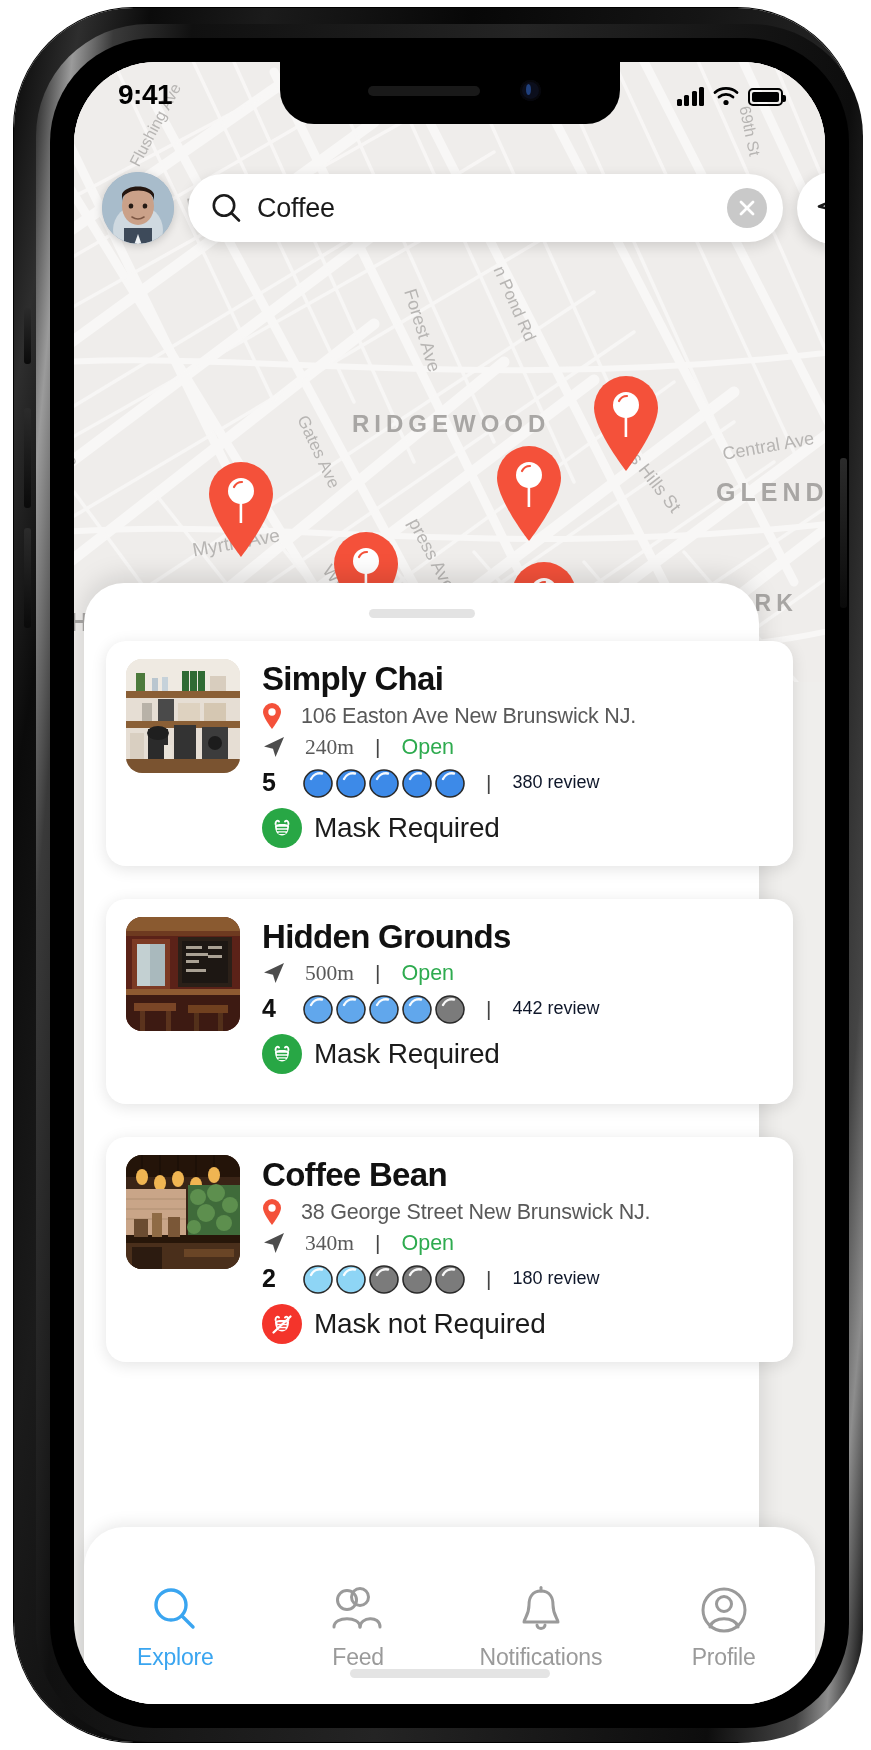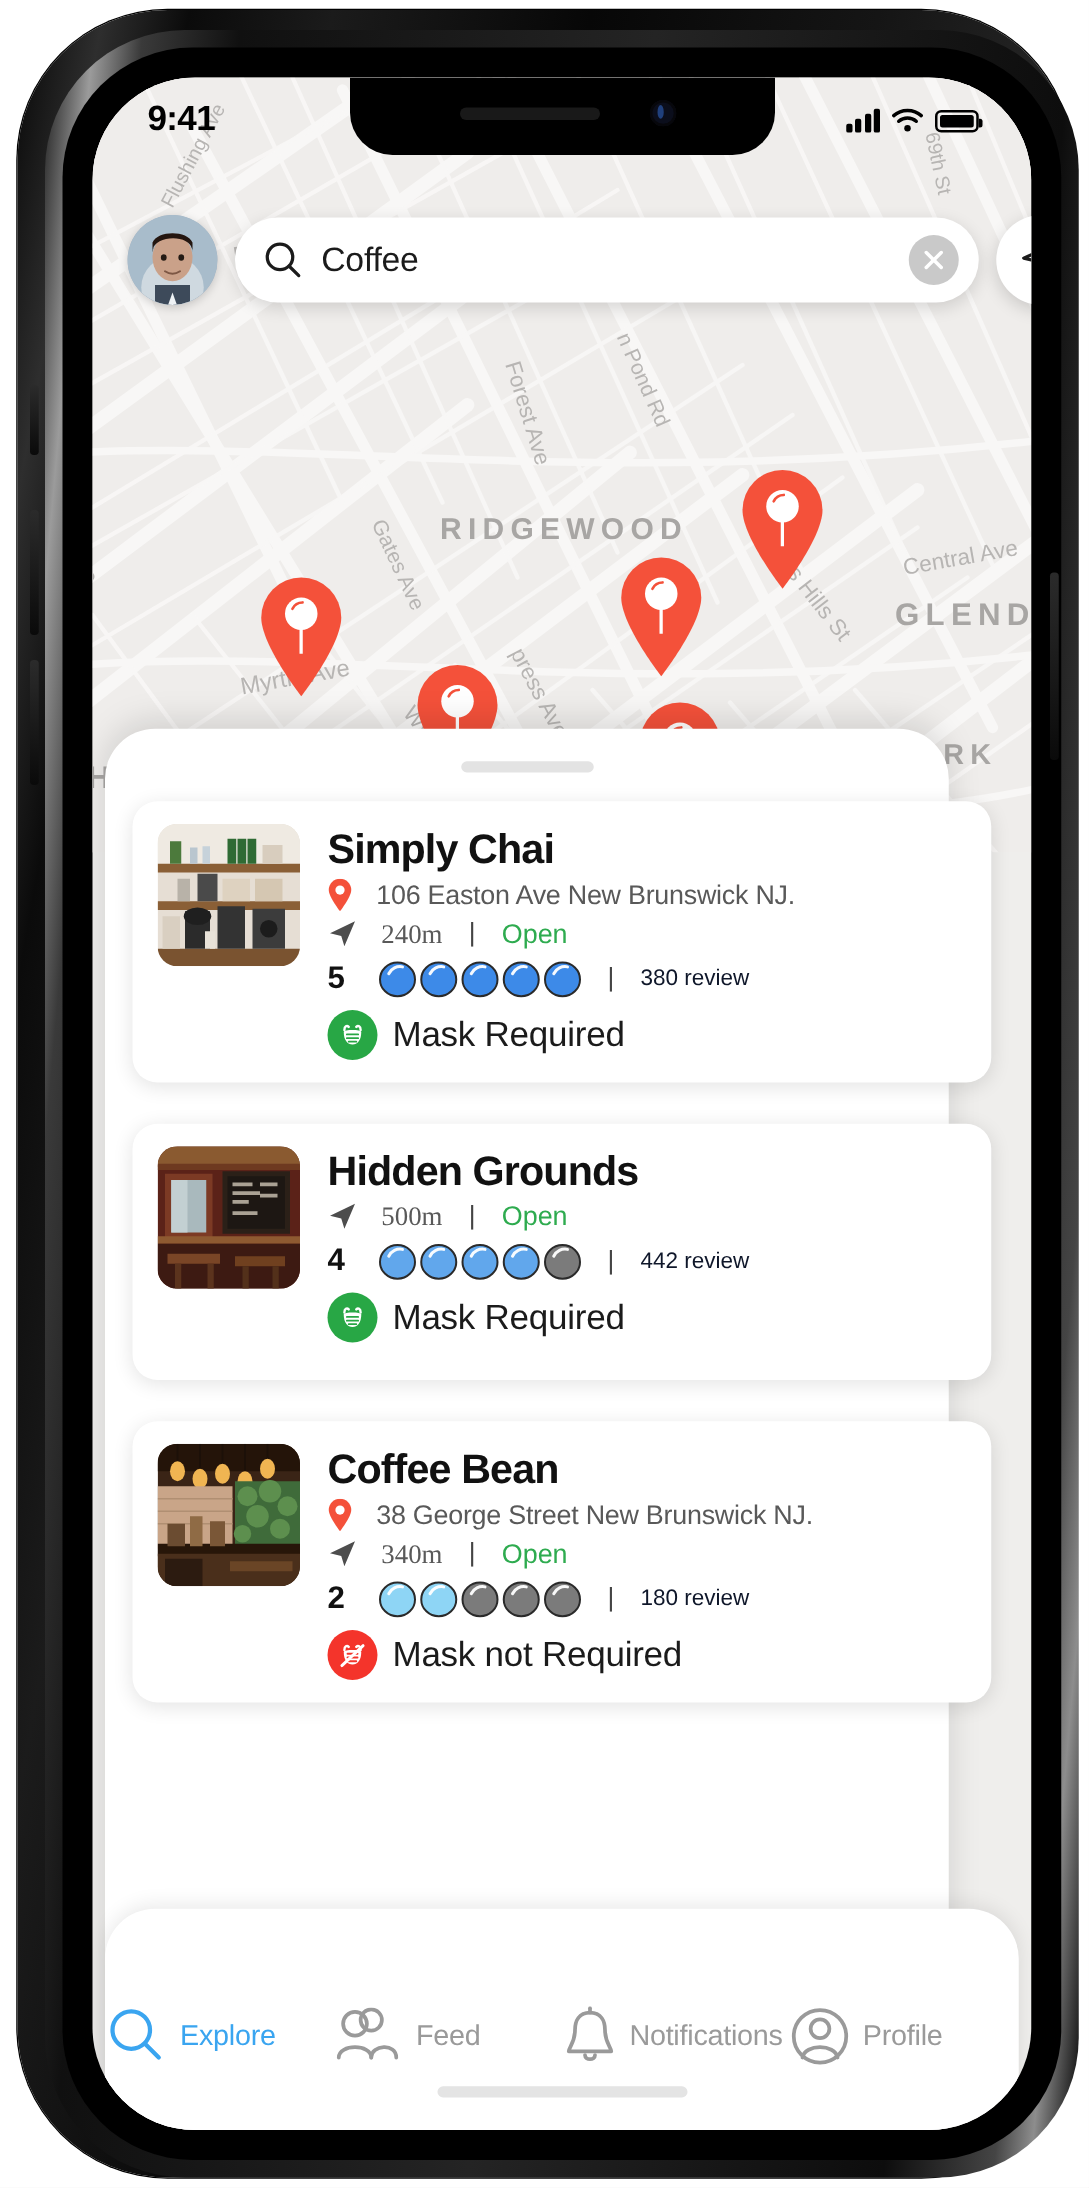--- a/index.html
+++ b/index.html
@@ -202,22 +202,22 @@
 
   
   #tabbar {
     position: absolute; left: 10px; bottom: 0; width: 731px; height: 177px;
     background: #fff;
     border-top-left-radius: 40px; border-top-right-radius: 40px;
     box-shadow: 0 -3px 16px rgba(0,0,0,.09);
     display: flex; z-index: 30;
   }
   .tab {
-    flex: 1 1 0; display: flex; flex-direction: row;
-    align-items: center; justify-content: flex-start; padding-top: 26px; gap: 10px;
+    flex: 1 1 0; display: flex; flex-direction: column;
+    align-items: center; justify-content: center; padding-top: 26px; gap: 10px;
   }
   .tab-label { font-size: 23px; letter-spacing: -0.2px; color: #9a9a9a; }
   .tab.active .tab-label { color: #3aa5f0; }
   #home-indicator {
     position: absolute; left: 50%; transform: translateX(-50%); bottom: 26px;
     width: 200px; height: 9px; border-radius: 5px; background: #e4e4e4;
     z-index: 35;
   }
 </style>
 </head>

